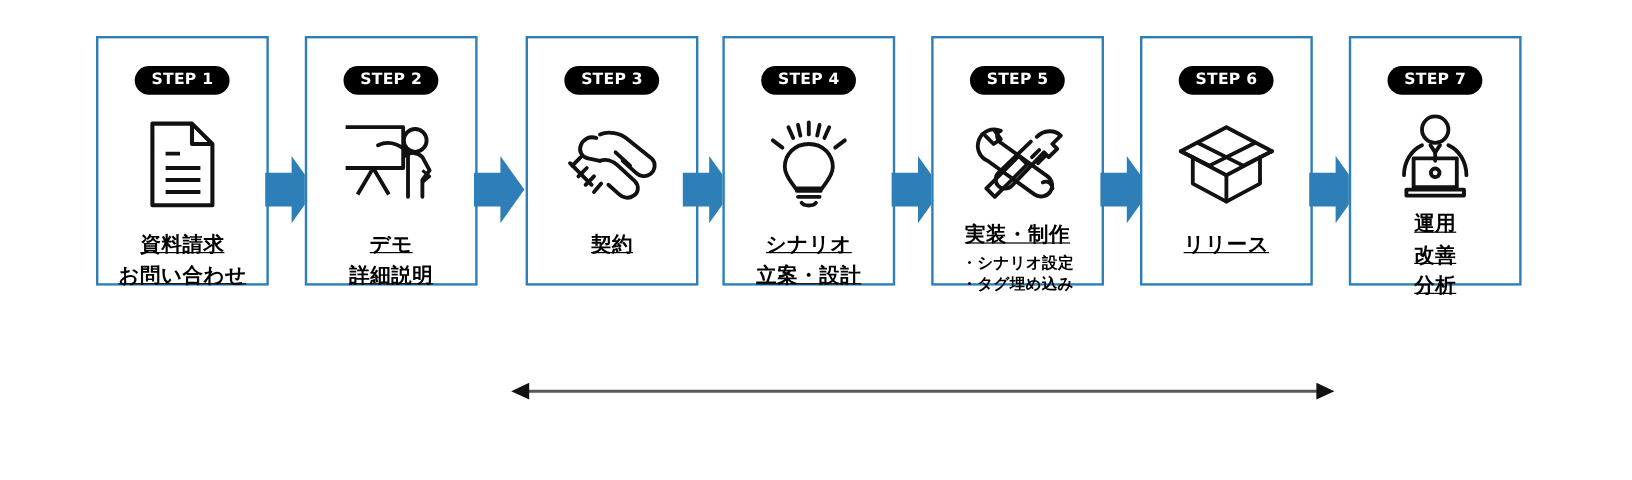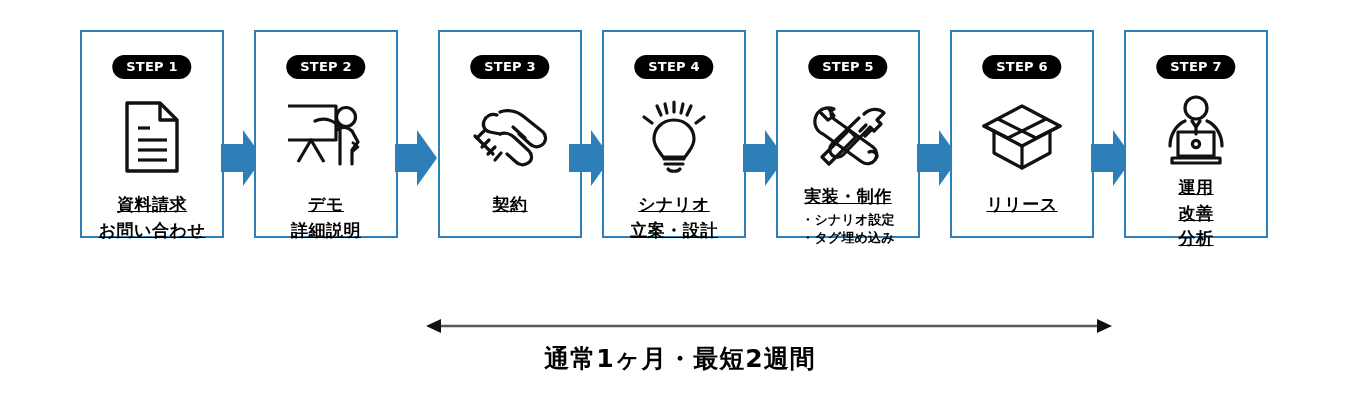--- a/index.html
+++ b/index.html
@@ -313,15 +313,14 @@
   </div>
 
   <div id="measure">
     <svg width="690" height="26" viewBox="0 0 690 26">
       <line x1="14" y1="13" x2="676" y2="13" stroke="#595959" stroke-width="2.4"></line>
       <path d="M2 13 L17 6 L17 20 Z" fill="#111"></path>
       <path d="M688 13 L673 6 L673 20 Z" fill="#111"></path>
     </svg>
   </div>
 
-  <div id="caption">通常1ヶ月・最短2週間</div>
 
 </div>
 
 </body></html>

